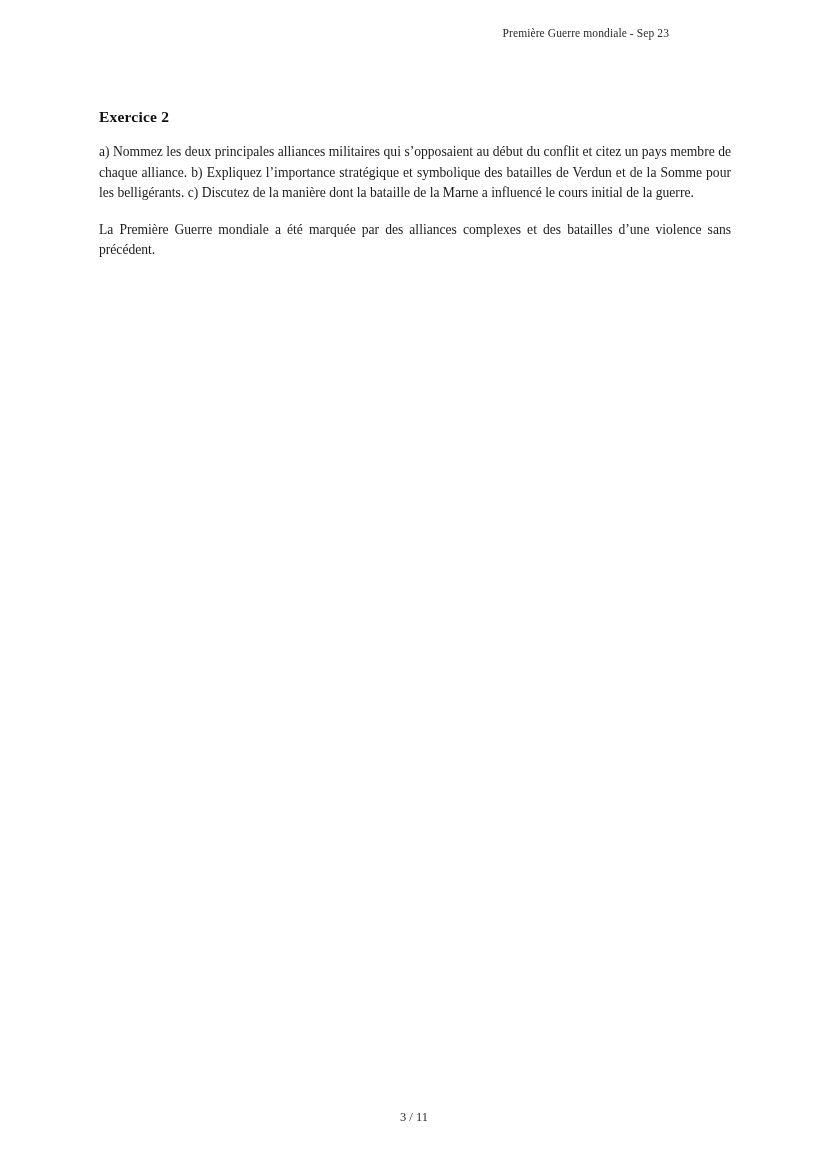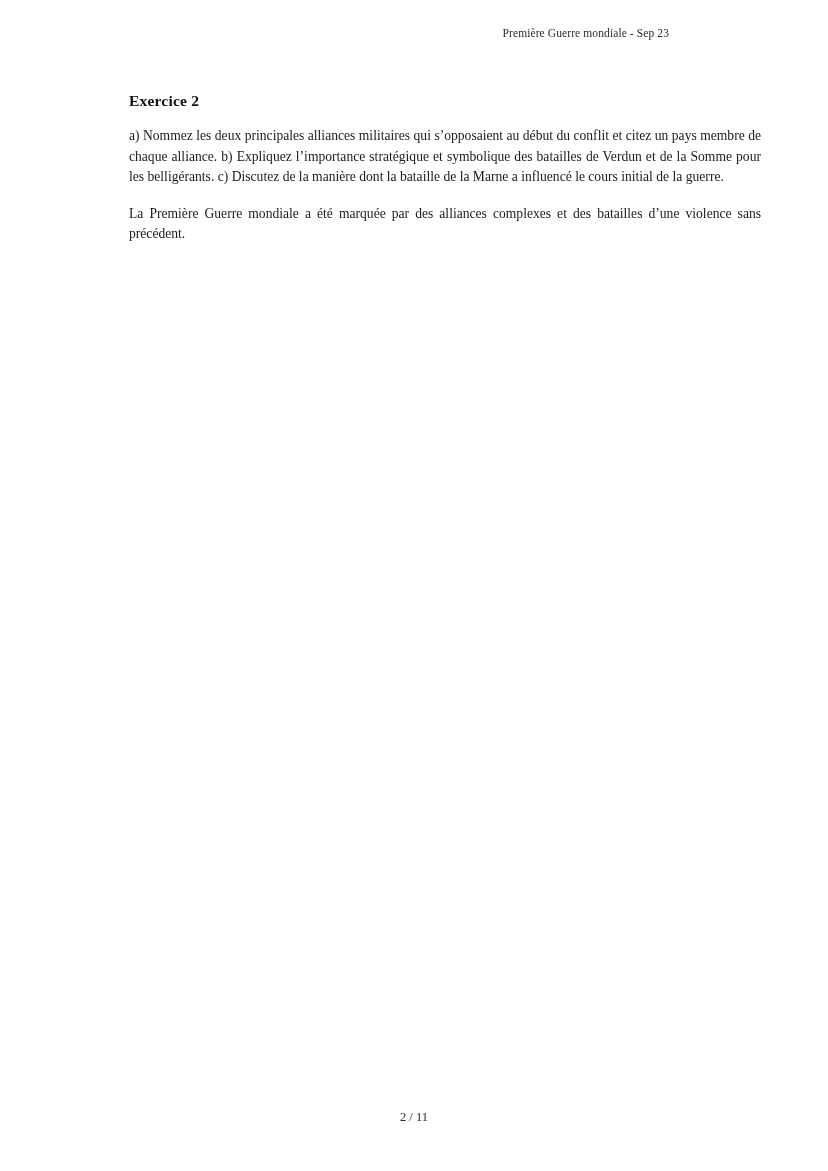--- a/index.html
+++ b/index.html
@@ -26,23 +26,22 @@
     top: 27px;
     right: 99px;
     font-size: 11.5px;
     color: #2a2a2a;
     letter-spacing: 0.1px;
     white-space: nowrap;
   }
   .content {
     position: absolute;
     left: 99px;
-    top: 92px;
+    top: 108px;
     width: 632px;
-    margin-left: 30px;
   }
   .exercise-title {
     font-size: 15.5px;
     font-weight: bold;
     color: #111111;
     margin: 0 0 16px 0;
     letter-spacing: 0.2px;
   }
   .body-para {
     font-size: 13.6px;
@@ -72,15 +71,15 @@
   <div class="header">Première Guerre mondiale - Sep 23</div>
 
   <div class="content">
     <h1 class="exercise-title">Exercice 2</h1>
 
     <p class="body-para">a) Nommez les deux principales alliances militaires qui s’opposaient au début du conflit et citez un pays membre de chaque alliance. b) Expliquez l’importance stratégique et symbolique des batailles de Verdun et de la Somme pour les belligérants. c) Discutez de la manière dont la bataille de la Marne a influencé le cours initial de la guerre.</p>
 
     <p class="body-para">La Première Guerre mondiale a été marquée par des alliances complexes et des batailles d’une violence sans précédent.</p>
   </div>
 
-  <div class="footer">2 / 11</div>
+  <div class="footer">3 / 11</div>
 
 </div>
 
 </body></html>

